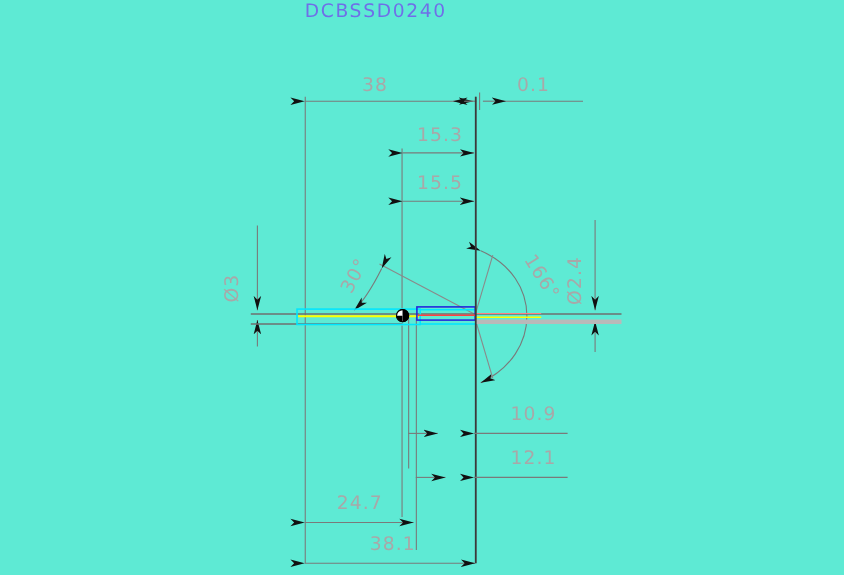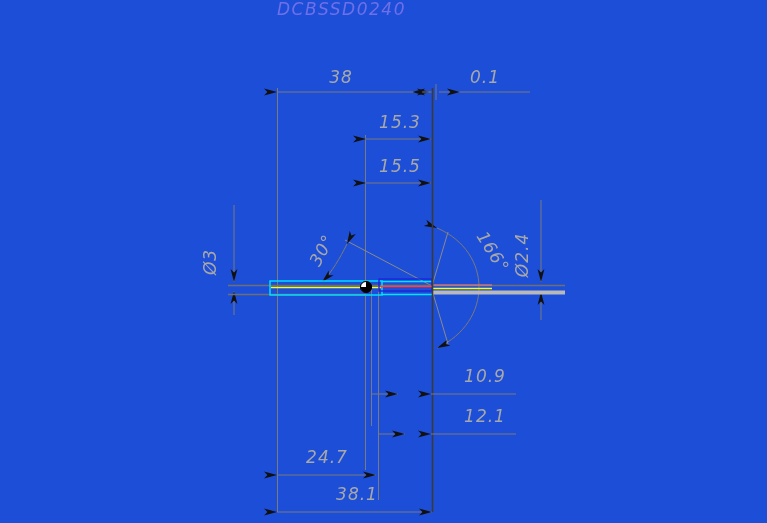--- a/index.html
+++ b/index.html
@@ -7,23 +7,22 @@
     padding: 0;
     background: #ffffff;
   }
   body {
     font-family: "DejaVu Sans", sans-serif;
   }
   #stage {
     position: relative;
     width: 767px;
     height: 523px;
-    background: #1d4ed8;
+    background: #5eead4;
     overflow: hidden;
-    font-style: italic;
   }
   #stage svg {
     position: absolute;
     left: 0;
     top: 0;
   }
   .dimtxt {
     font-family: "DejaVu Sans", sans-serif;
     font-size: 17px;
     fill: #a8a8a8;

